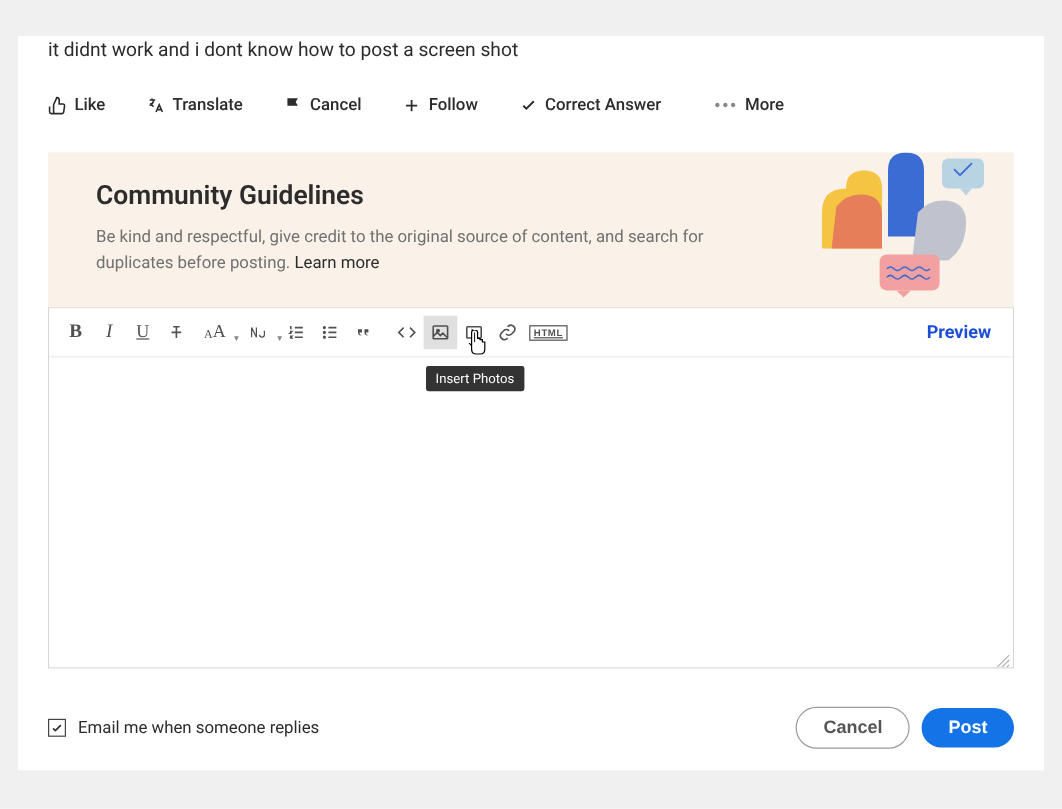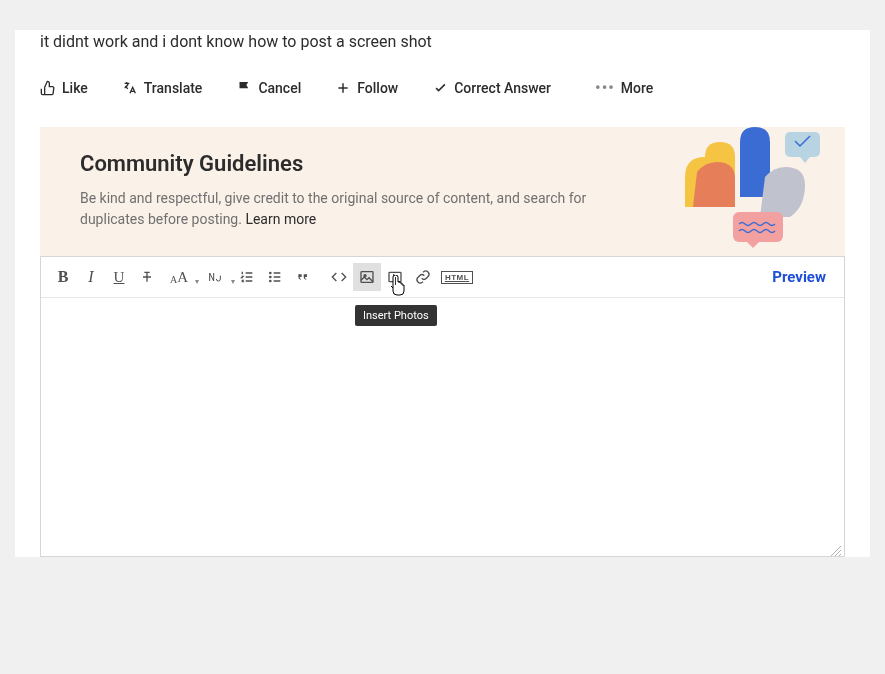--- a/index.html
+++ b/index.html
@@ -382,13 +382,26 @@
 
     <div class="editor-body">
       <div class="resize-handle">
         <svg width="12" height="12" viewBox="0 0 12 12">
             <path d="M11 1L1 11M11 5L5 11M11 9L9 11" stroke="#b0b0b0" stroke-width="1"></path>
           </svg>
       </div>
     </div>
   </div>
 
+  <div class="footer-row">
+    <label class="checkbox-wrap">
+      <span class="checkbox checked">
+        <svg width="11" height="11" viewBox="0 0 24 24" fill="none" stroke="#2c2c2c" stroke-width="3">
+            <path d="M5 13l4 4L19 7"></path>
+          </svg>
+      </span>
+      <span class="checkbox-label">Email me when someone replies</span>
+    </label>
+    <div class="footer-spacer"></div>
+    <button class="btn btn-cancel">Cancel</button>
+    <button class="btn btn-post">Post</button>
+  </div>
 </div>
 
 </body></html>

